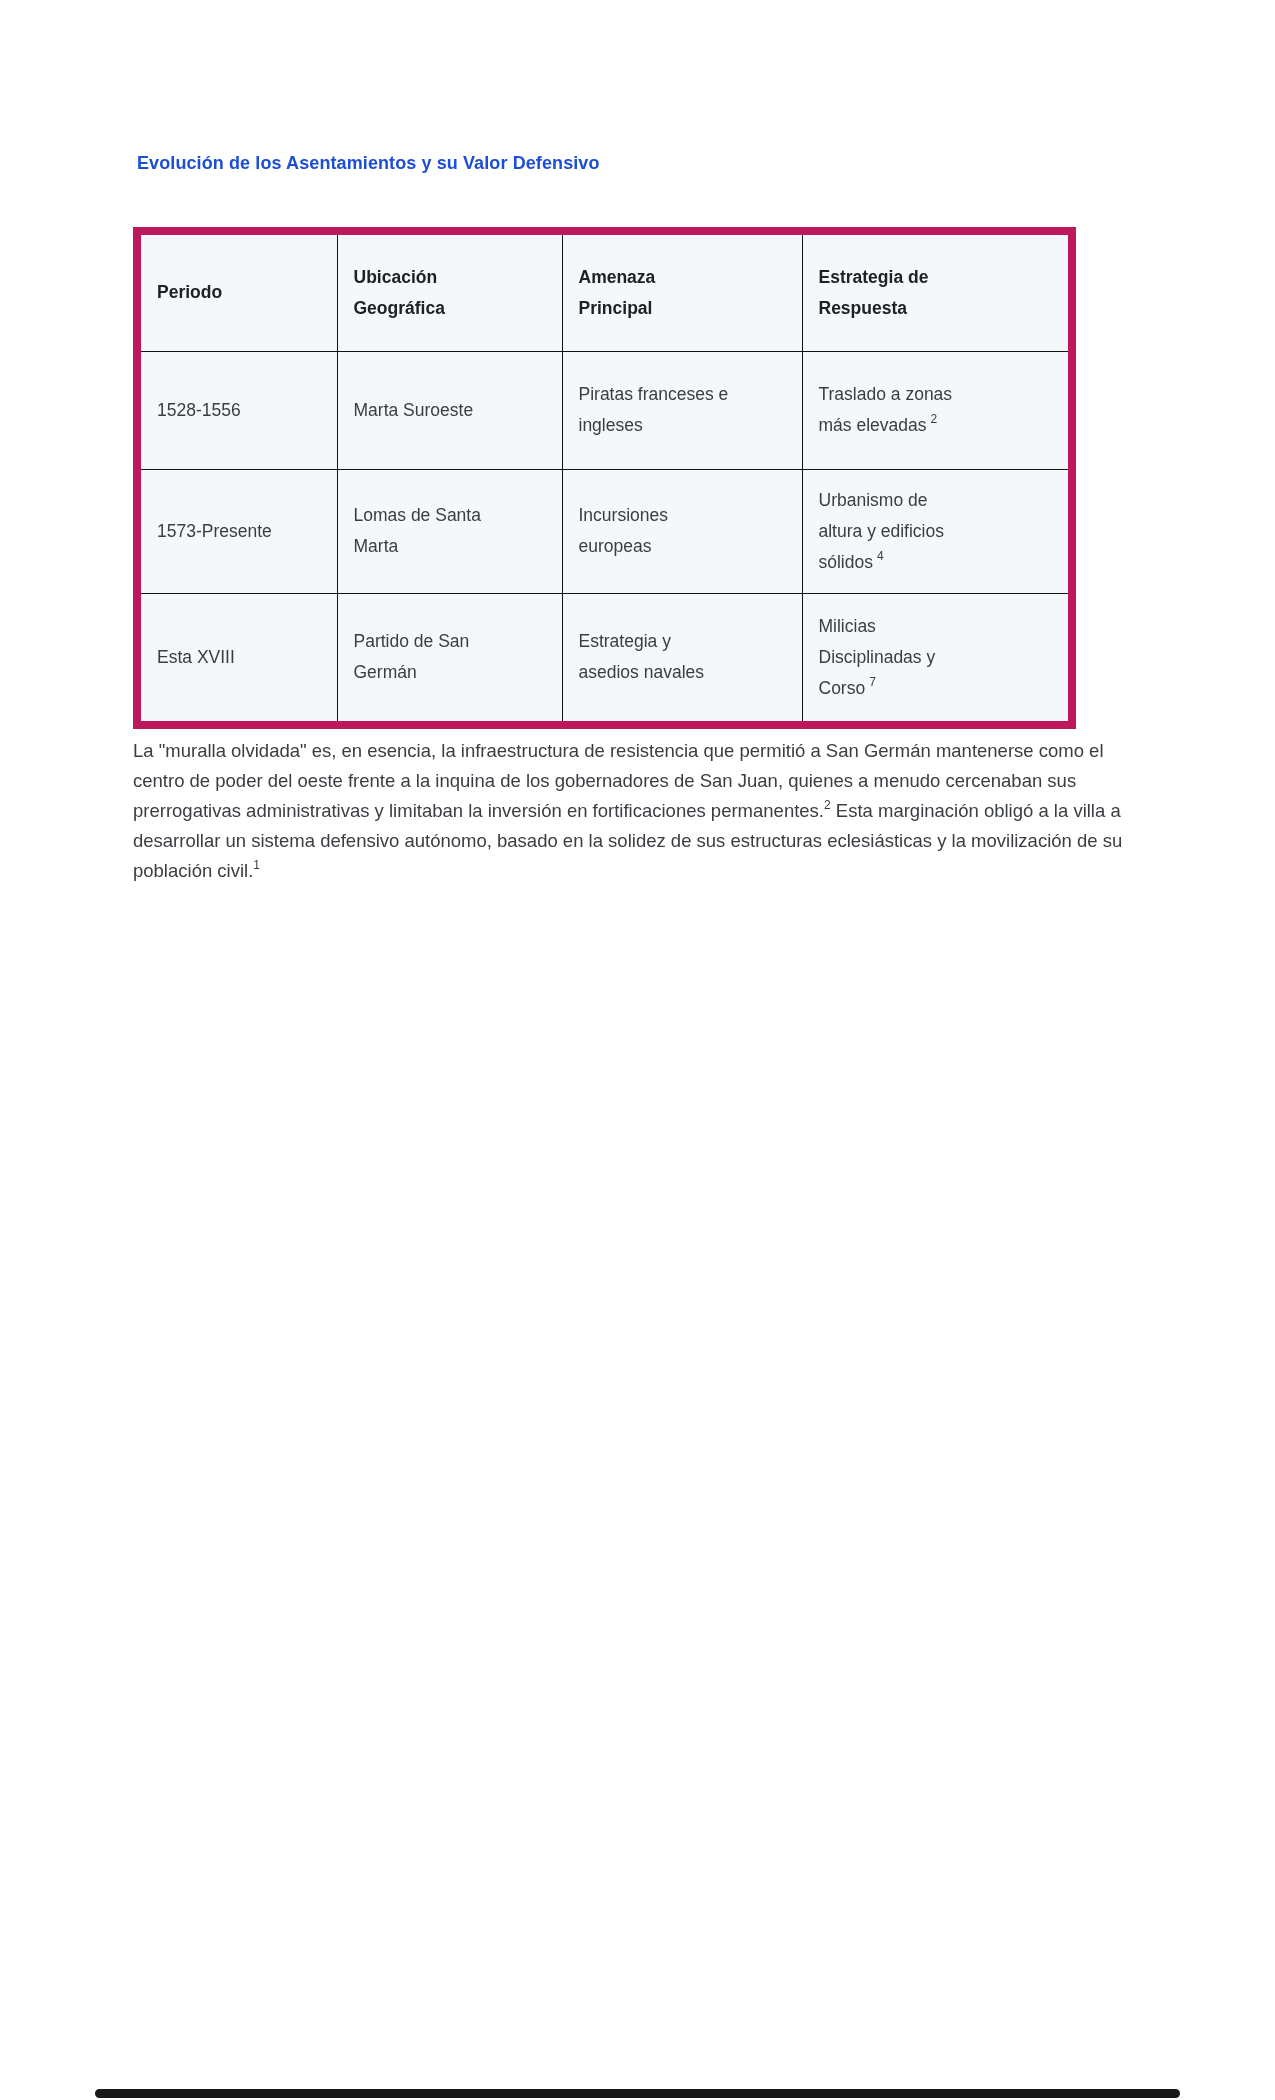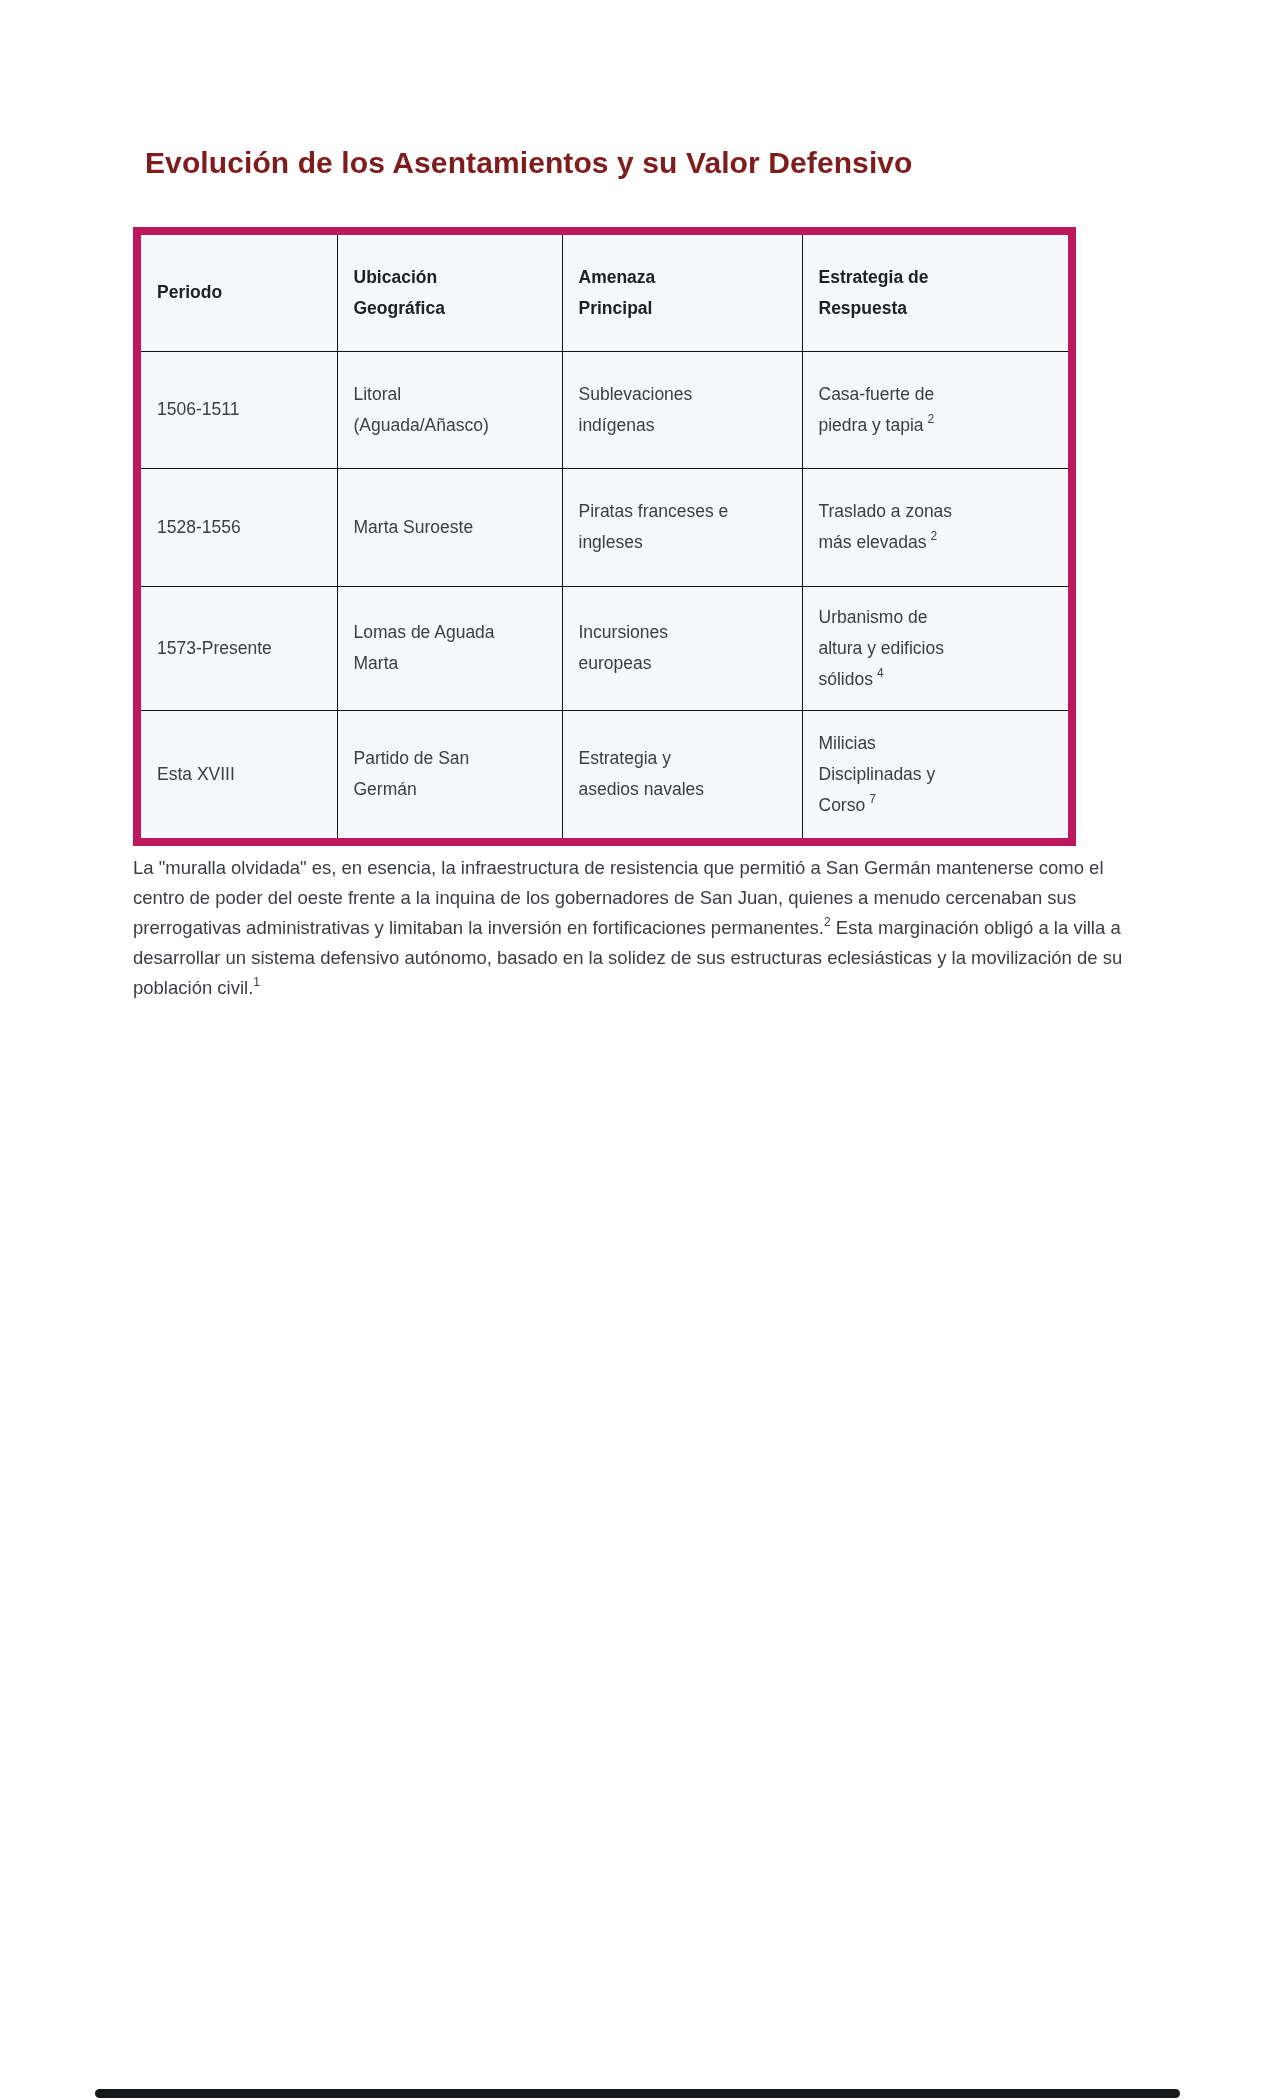--- a/index.html
+++ b/index.html
@@ -15,25 +15,25 @@
     background: #ffffff;
     overflow: hidden;
   }
   .content {
     position: absolute;
     left: 133px;
     top: 146px;
     width: 1030px;
   }
   h1.doc-title {
-    margin: 0 0 47px 12px;
-    font-size: 30px;
+    margin: 0 0 47px 4px;
+    font-size: 18px;
     line-height: 34px;
     font-weight: bold;
-    color: #7f1d1d;
+    color: #1d4ed8;
     letter-spacing: 0.1px;
   }
   table.evolution-table {
     border-collapse: collapse;
     border: 8px solid #be185d;
     table-layout: fixed;
   }
   .evolution-table th, .evolution-table td {
     border: 1.5px solid #101214;
     background: #f5f8fa;
@@ -105,40 +105,31 @@
       <tbody>
         <tr class="r-head">
           <th>Periodo</th>
           <th>Ubicación
 Geográfica</th>
           <th>Amenaza
 Principal</th>
           <th>Estrategia de
 Respuesta</th>
         </tr>
-        <tr class="r-1">
-          <td><span>1506-1511</span></td>
-          <td><span>Litoral
-(Aguada/Añasco)</span></td>
-          <td><span>Sublevaciones
-indígenas</span></td>
-          <td><span>Casa-fuerte de
-piedra y tapia</span><sup class="fn">2</sup></td>
-        </tr>
         <tr class="r-2">
           <td><span>1528-1556</span></td>
           <td><span>Marta Suroeste</span></td>
           <td><span>Piratas franceses e
 ingleses</span></td>
           <td><span>Traslado a zonas
 más elevadas</span><sup class="fn">2</sup></td>
         </tr>
         <tr class="r-3">
           <td><span>1573-Presente</span></td>
-          <td><span>Lomas de Aguada
+          <td><span>Lomas de Santa
 Marta</span></td>
           <td><span>Incursiones
 europeas</span></td>
           <td><span>Urbanismo de
 altura y edificios
 sólidos</span><sup class="fn">4</sup></td>
         </tr>
         <tr class="r-4">
           <td><span>Esta XVIII</span></td>
           <td><span>Partido de San

